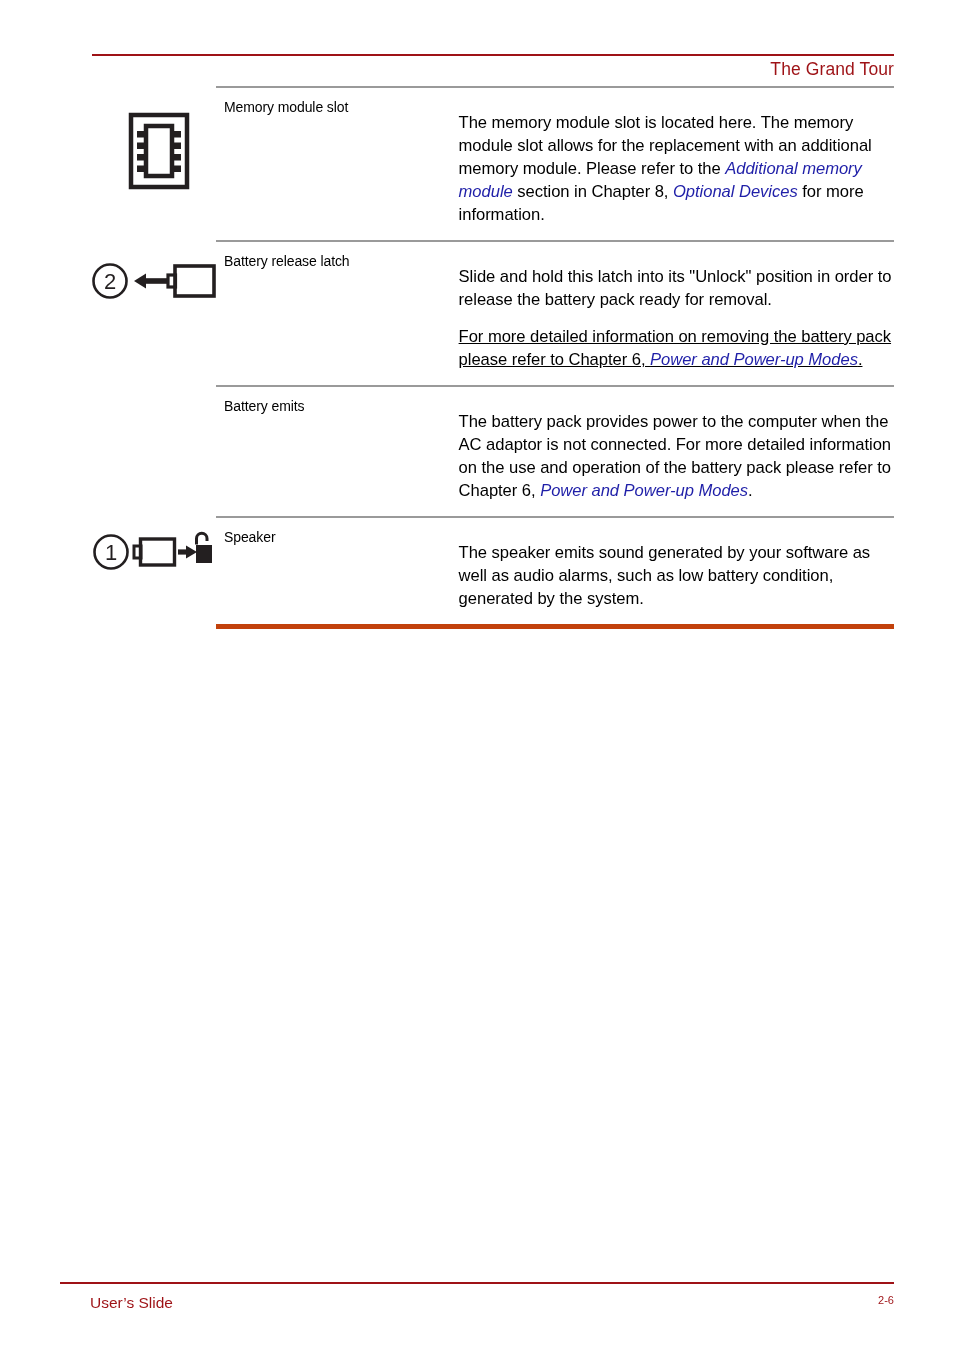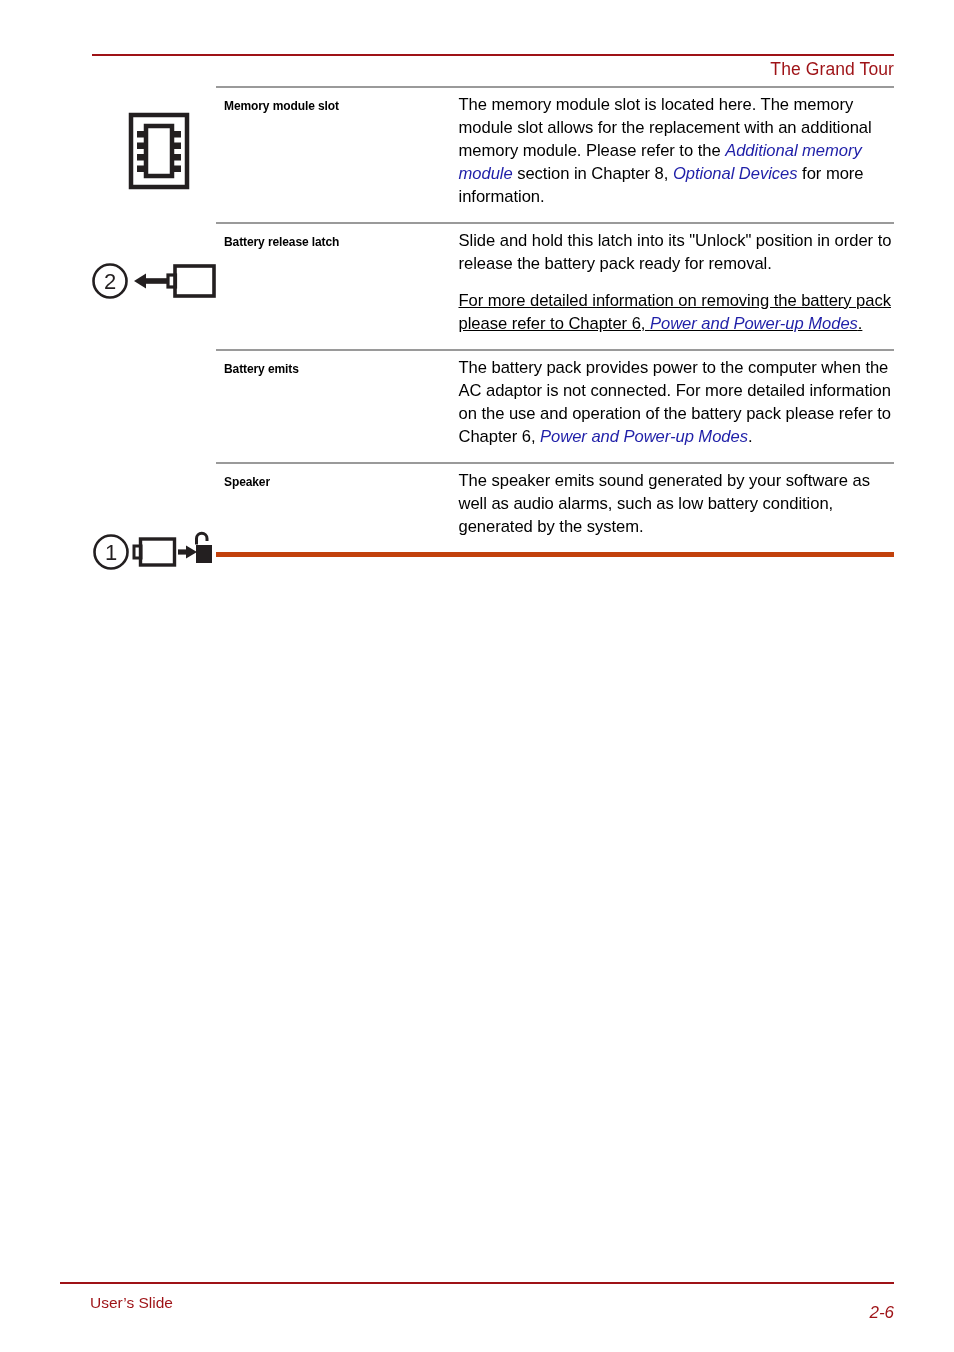--- a/index.html
+++ b/index.html
@@ -71,25 +71,24 @@
     position: absolute;
     left: 30px;
     top: 12px;
     font-size: 15.5px;
     color: #9e1216;
     white-space: nowrap;
   }
   .footer-right {
     position: absolute;
     right: 0;
-    top: 21px;
-    font-size: 17px;
+    top: 12px;
+    font-size: 11px;
     color: #9e1216;
     white-space: nowrap;
-    font-style: italic;
   }
 
   
   .spec-table {
     position: absolute;
     left: 216px;
     top: 86px;
     width: 678px;
     border-collapse: collapse;
   }
@@ -99,28 +98,28 @@
   .spec-table td {
     padding: 0;
     border-top: 2px solid #9a9a9a;
   }
   .spec-table tr:last-child td {
     border-bottom: 5px solid #c2410c;
   }
   td.cell-term {
     width: 232px;
     padding: 10px 8px 13px 8px;
-    font-size: 12px;
-    font-weight: bold;
+    font-size: 14px;
+    font-weight: normal;
     line-height: 1.34;
     letter-spacing: -0.1px;
   }
   td.cell-desc {
     width: 446px;
-    padding: 6px 0 13px 0;
+    padding: 24px 0 13px 0;
     font-size: 16.6px;
     line-height: 1.385;
     letter-spacing: -0.05px;
     margin-left: 21px;
   }
   .cell-desc p {
     margin: 0;
   }
   .cell-desc p + p {
     margin-top: 14px;

